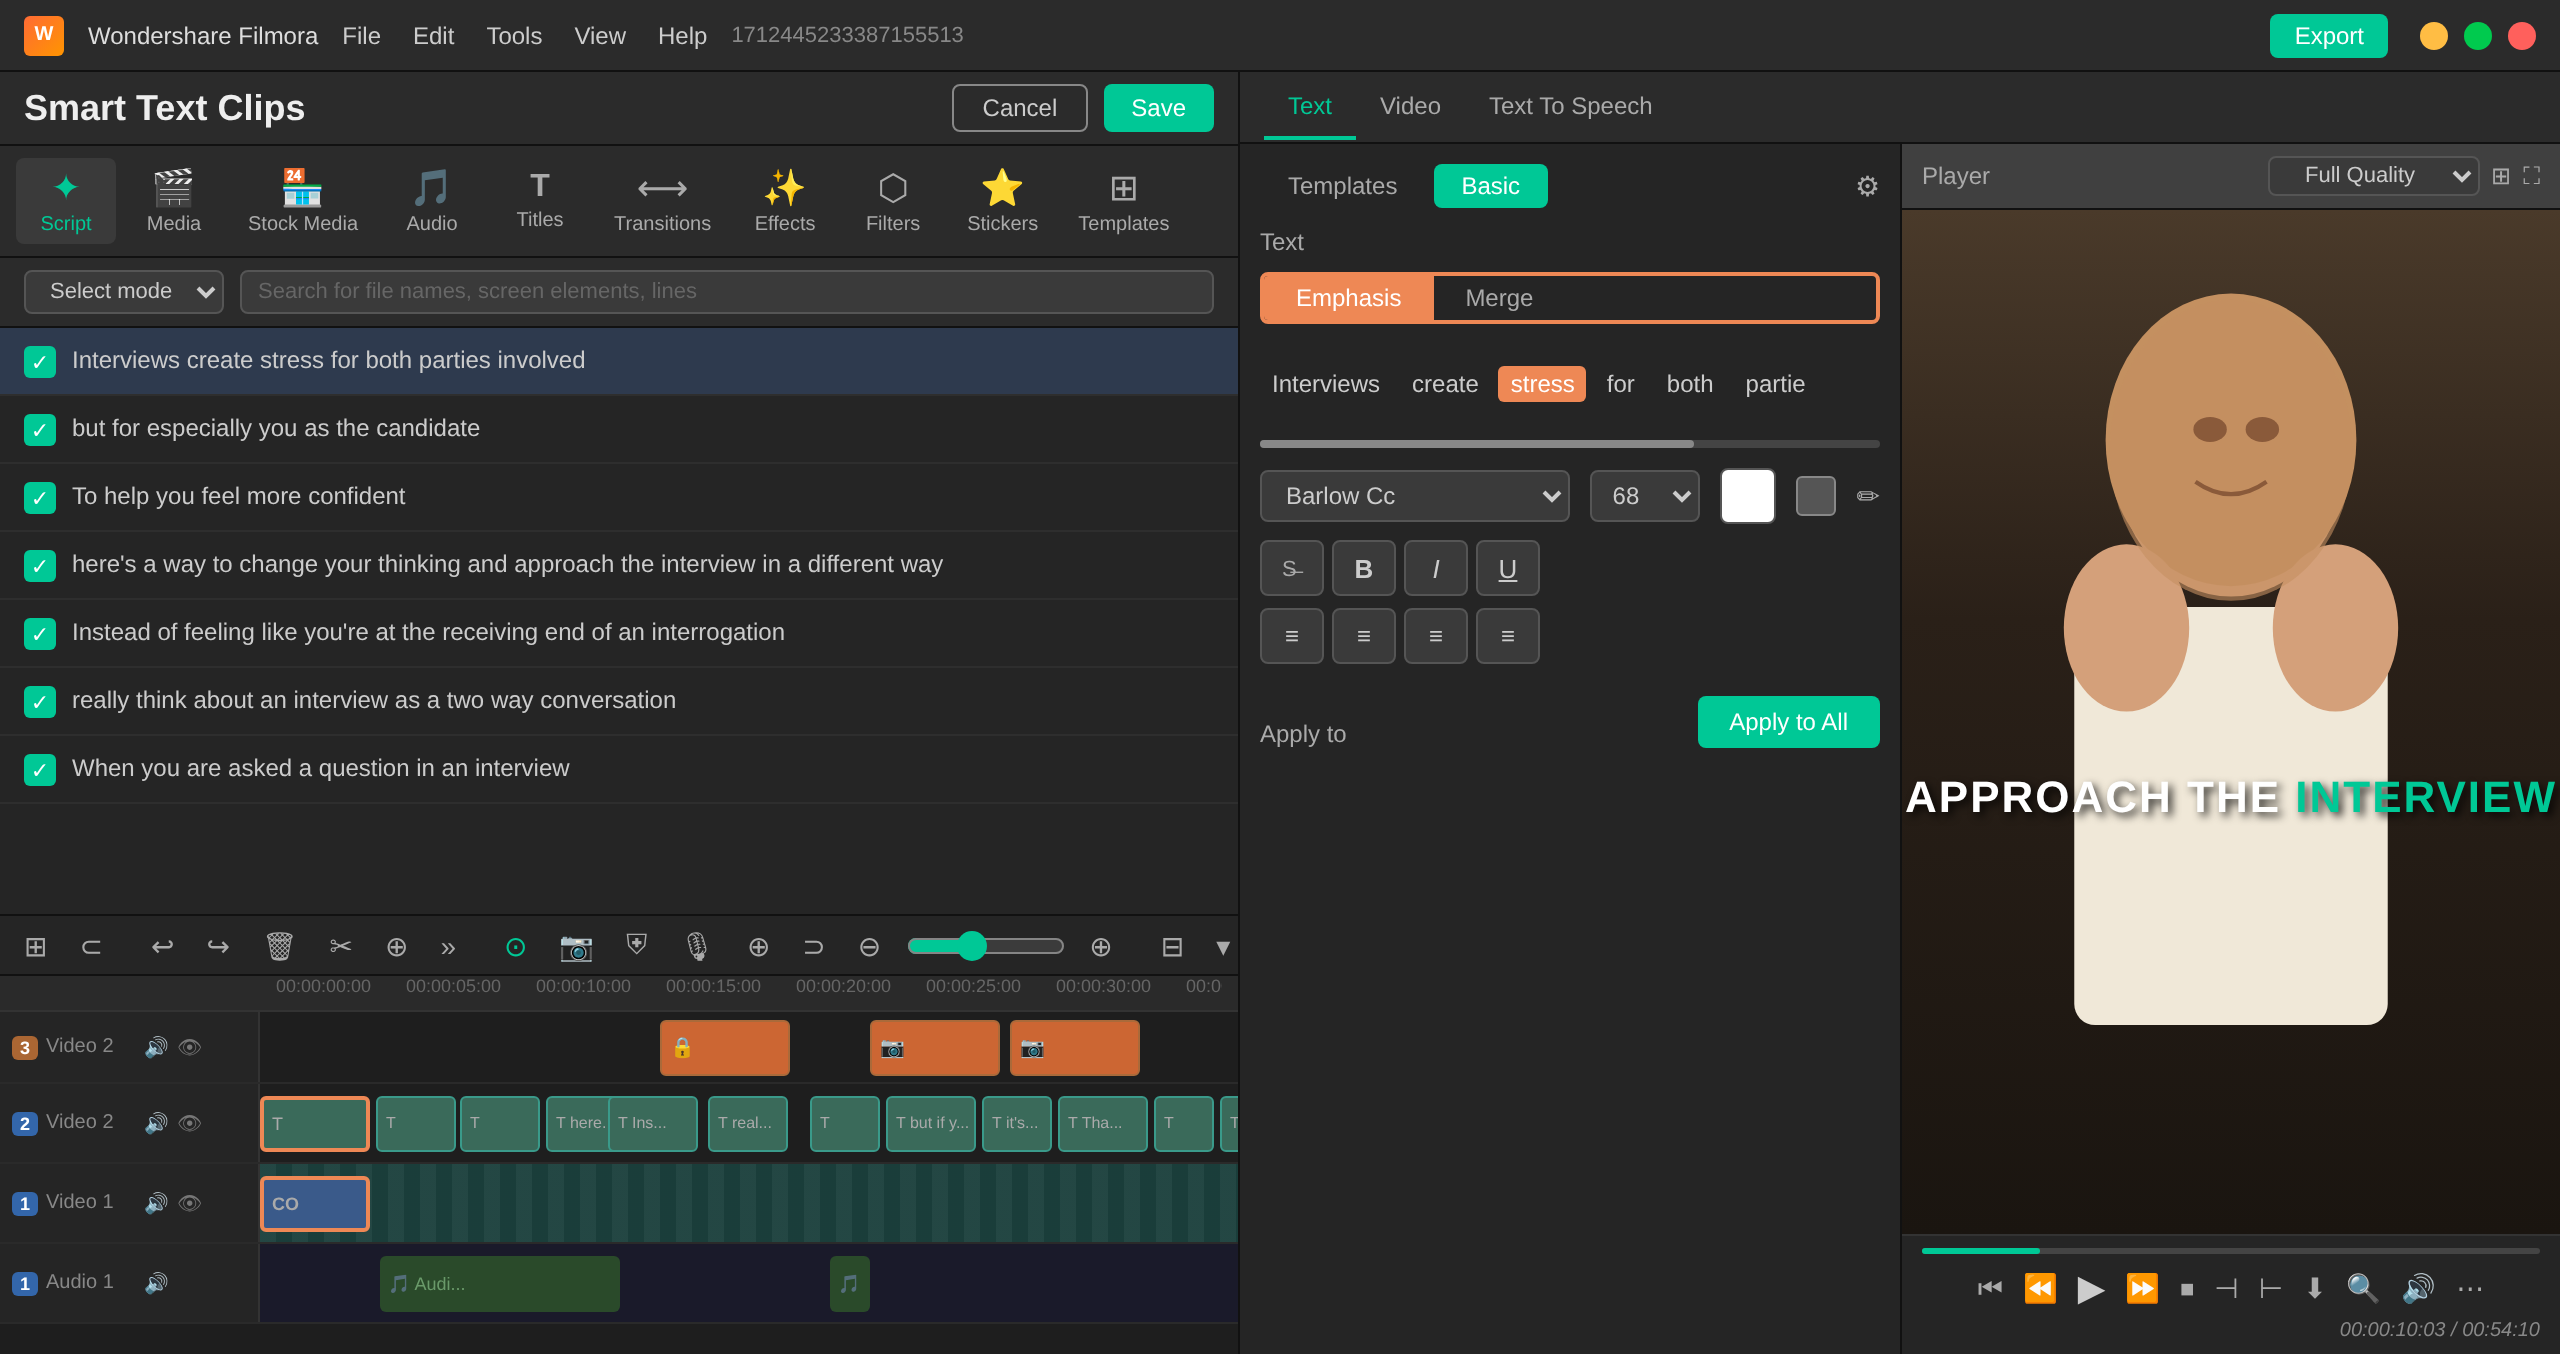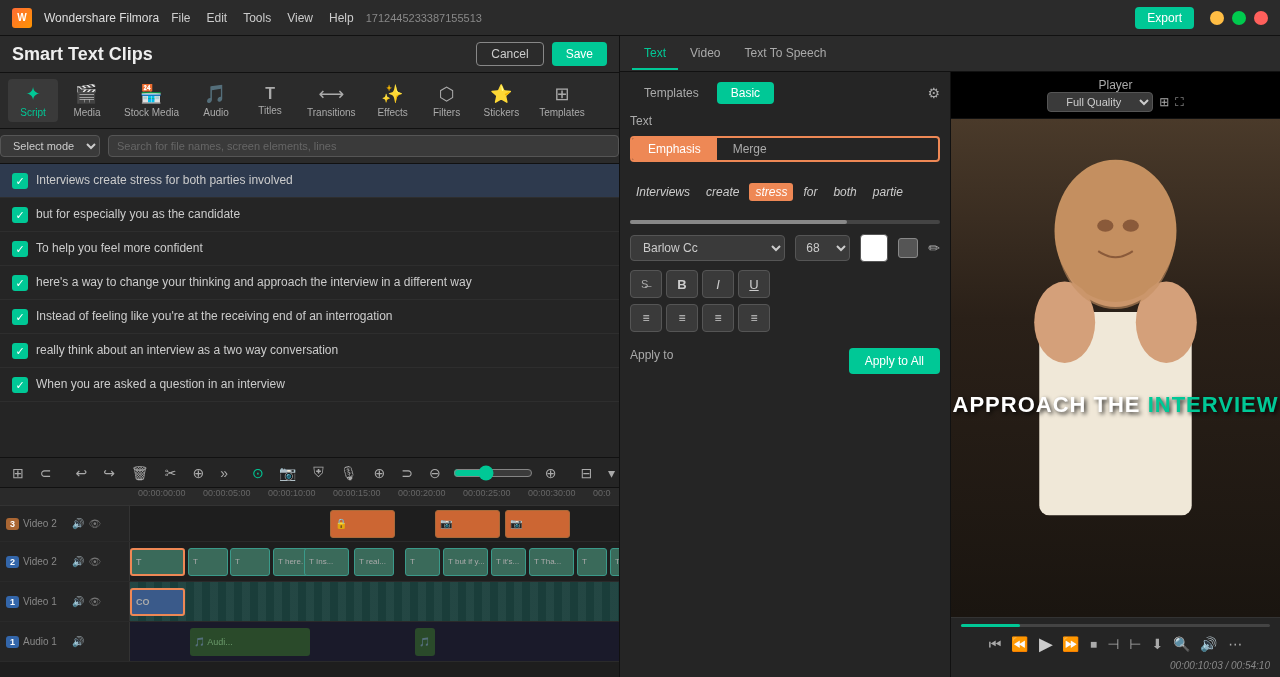--- a/index.html
+++ b/index.html
@@ -37,21 +37,21 @@
     
     .toolbar { background: #2b2b2b; display: flex; align-items: center; gap: 4px; padding: 6px 8px; border-bottom: 1px solid #111; }
     .tool-item { display: flex; flex-direction: column; align-items: center; gap: 2px; padding: 4px 8px; cursor: pointer; border-radius: 4px; min-width: 50px; }
     .tool-item.active { background: #3a3a3a; }
     .tool-icon { font-size: 18px; color: #aaa; }
     .tool-item.active .tool-icon { color: #00c896; }
     .tool-label { font-size: 10px; color: #aaa; }
     .tool-item.active .tool-label { color: #00c896; }
 
     
-    .search-bar { background: #2b2b2b; padding: 6px 0; border-bottom: 1px solid #111; display: flex; align-items: center; gap: 8px; }
+    .search-bar { background: #2b2b2b; padding: 6px 12px; border-bottom: 1px solid #111; display: flex; align-items: center; gap: 8px; }
     .mode-select { background: #3a3a3a; border: 1px solid #555; color: #ccc; border-radius: 4px; padding: 3px 8px; font-size: 11px; cursor: pointer; }
     .search-input { flex: 1; background: #3a3a3a; border: 1px solid #555; color: #ccc; border-radius: 4px; padding: 4px 8px; font-size: 11px; }
     .search-input::placeholder { color: #666; }
 
     
     .script-list { flex: 1; background: #252525; overflow-y: auto; }
     .script-item { display: flex; align-items: flex-start; gap: 8px; padding: 8px 12px; border-bottom: 1px solid #2e2e2e; cursor: pointer; }
     .script-item.selected { background: #2e3a4e; }
     .check-box { width: 16px; height: 16px; background: #00c896; border-radius: 3px; display: flex; align-items: center; justify-content: center; flex-shrink: 0; margin-top: 1px; }
     .check-mark { color: white; font-size: 11px; }
@@ -106,21 +106,21 @@
     
     .text-label { color: #aaa; font-size: 12px; margin-bottom: 8px; }
 
     
     .emphasis-row { display: flex; gap: 0; margin-bottom: 10px; border: 2px solid #e85; border-radius: 4px; overflow: hidden; }
     .emph-tab { padding: 4px 16px; cursor: pointer; font-size: 12px; }
     .emph-tab.active { background: #e85; color: white; }
     .emph-tab:not(.active) { background: transparent; color: #aaa; }
 
     
-    .word-display { min-height: 40px; margin-bottom: 8px; display: flex; flex-wrap: wrap; gap: 4px; align-items: center; font-style: italic; }
+    .word-display { min-height: 40px; margin-bottom: 8px; display: flex; flex-wrap: wrap; gap: 4px; align-items: center; }
     .word-chip { padding: 2px 6px; border-radius: 3px; font-size: 12px; cursor: pointer; }
     .word-chip.normal { color: #ccc; }
     .word-chip.highlighted { background: #e85; color: white; border-radius: 3px; }
 
     
     .text-progress { width: 100%; height: 4px; background: #444; border-radius: 2px; margin-bottom: 10px; }
     .text-progress-fill { height: 100%; background: #888; border-radius: 2px; width: 70%; }
 
     
     .font-row { display: flex; align-items: center; gap: 10px; margin-bottom: 8px; }
@@ -133,21 +133,21 @@
     .format-row { display: flex; gap: 4px; margin-bottom: 6px; }
     .format-btn { background: #3a3a3a; border: 1px solid #555; color: #ccc; border-radius: 4px; width: 32px; height: 28px; cursor: pointer; display: flex; align-items: center; justify-content: center; font-size: 13px; }
 
     
     .align-row { display: flex; gap: 4px; margin-bottom: 10px; }
     .align-btn { background: #3a3a3a; border: 1px solid #555; color: #ccc; border-radius: 4px; width: 32px; height: 28px; cursor: pointer; display: flex; align-items: center; justify-content: center; font-size: 12px; }
     .apply-btn { background: #00c896; border: none; color: white; border-radius: 4px; padding: 6px 16px; font-size: 12px; cursor: pointer; }
 
     
     .video-preview { width: 330px; background: #1a1a1a; border-left: 1px solid #111; display: flex; flex-direction: column; }
-    .preview-header { display: flex; align-items: center; justify-content: space-between; padding: 6px 10px; background: #000000; border-bottom: 1px solid #111; flex-direction: column; }
+    .preview-header { display: flex; align-items: center; justify-content: space-between; padding: 6px 10px; background: #404040; border-bottom: 1px solid #111; }
     .player-label { color: #aaa; font-size: 12px; }
     .quality-select { background: #3a3a3a; border: 1px solid #555; color: #ccc; border-radius: 4px; padding: 2px 14px; font-size: 11px; cursor: pointer; }
     .prev-icon-btn { background: transparent; border: none; color: #aaa; cursor: pointer; font-size: 12px; }
 
     .video-area { flex: 1; background: #111; position: relative; overflow: hidden; }
     .video-overlay-text { position: absolute; bottom: 40%; left: 50%; transform: translateX(-50%); white-space: nowrap; font-size: 22px; font-weight: 900; letter-spacing: 1px; }
     .overlay-normal { color: white; text-shadow: 2px 2px 4px rgba(0,0,0,0.8); }
     .overlay-green { color: #00c896; text-shadow: 2px 2px 4px rgba(0,0,0,0.8); }
 
     .preview-controls { background: #252525; padding: 6px 10px; border-top: 1px solid #333; }
@@ -505,21 +505,21 @@
           <button class="format-btn" style="text-decoration:underline;">U</button>
         </div>
 
         <div class="align-row">
           <button class="align-btn">≡</button>
           <button class="align-btn">≡</button>
           <button class="align-btn">≡</button>
           <button class="align-btn">≡</button>
         </div>
 
-        <div style="display:flex;align-items:flex-start;justify-content:space-between;margin-top:16px;">
+        <div style="display:flex;align-items:flex-end;justify-content:space-between;margin-top:16px;">
           <span style="color:#aaa;font-size:12px;">Apply to</span>
           <button class="apply-btn">Apply to All</button>
         </div>
 
       </div>
 
       <div class="video-preview">
         <div class="preview-header">
           <span class="player-label">Player</span>
           <div style="display:flex;align-items:center;gap:6px;">

